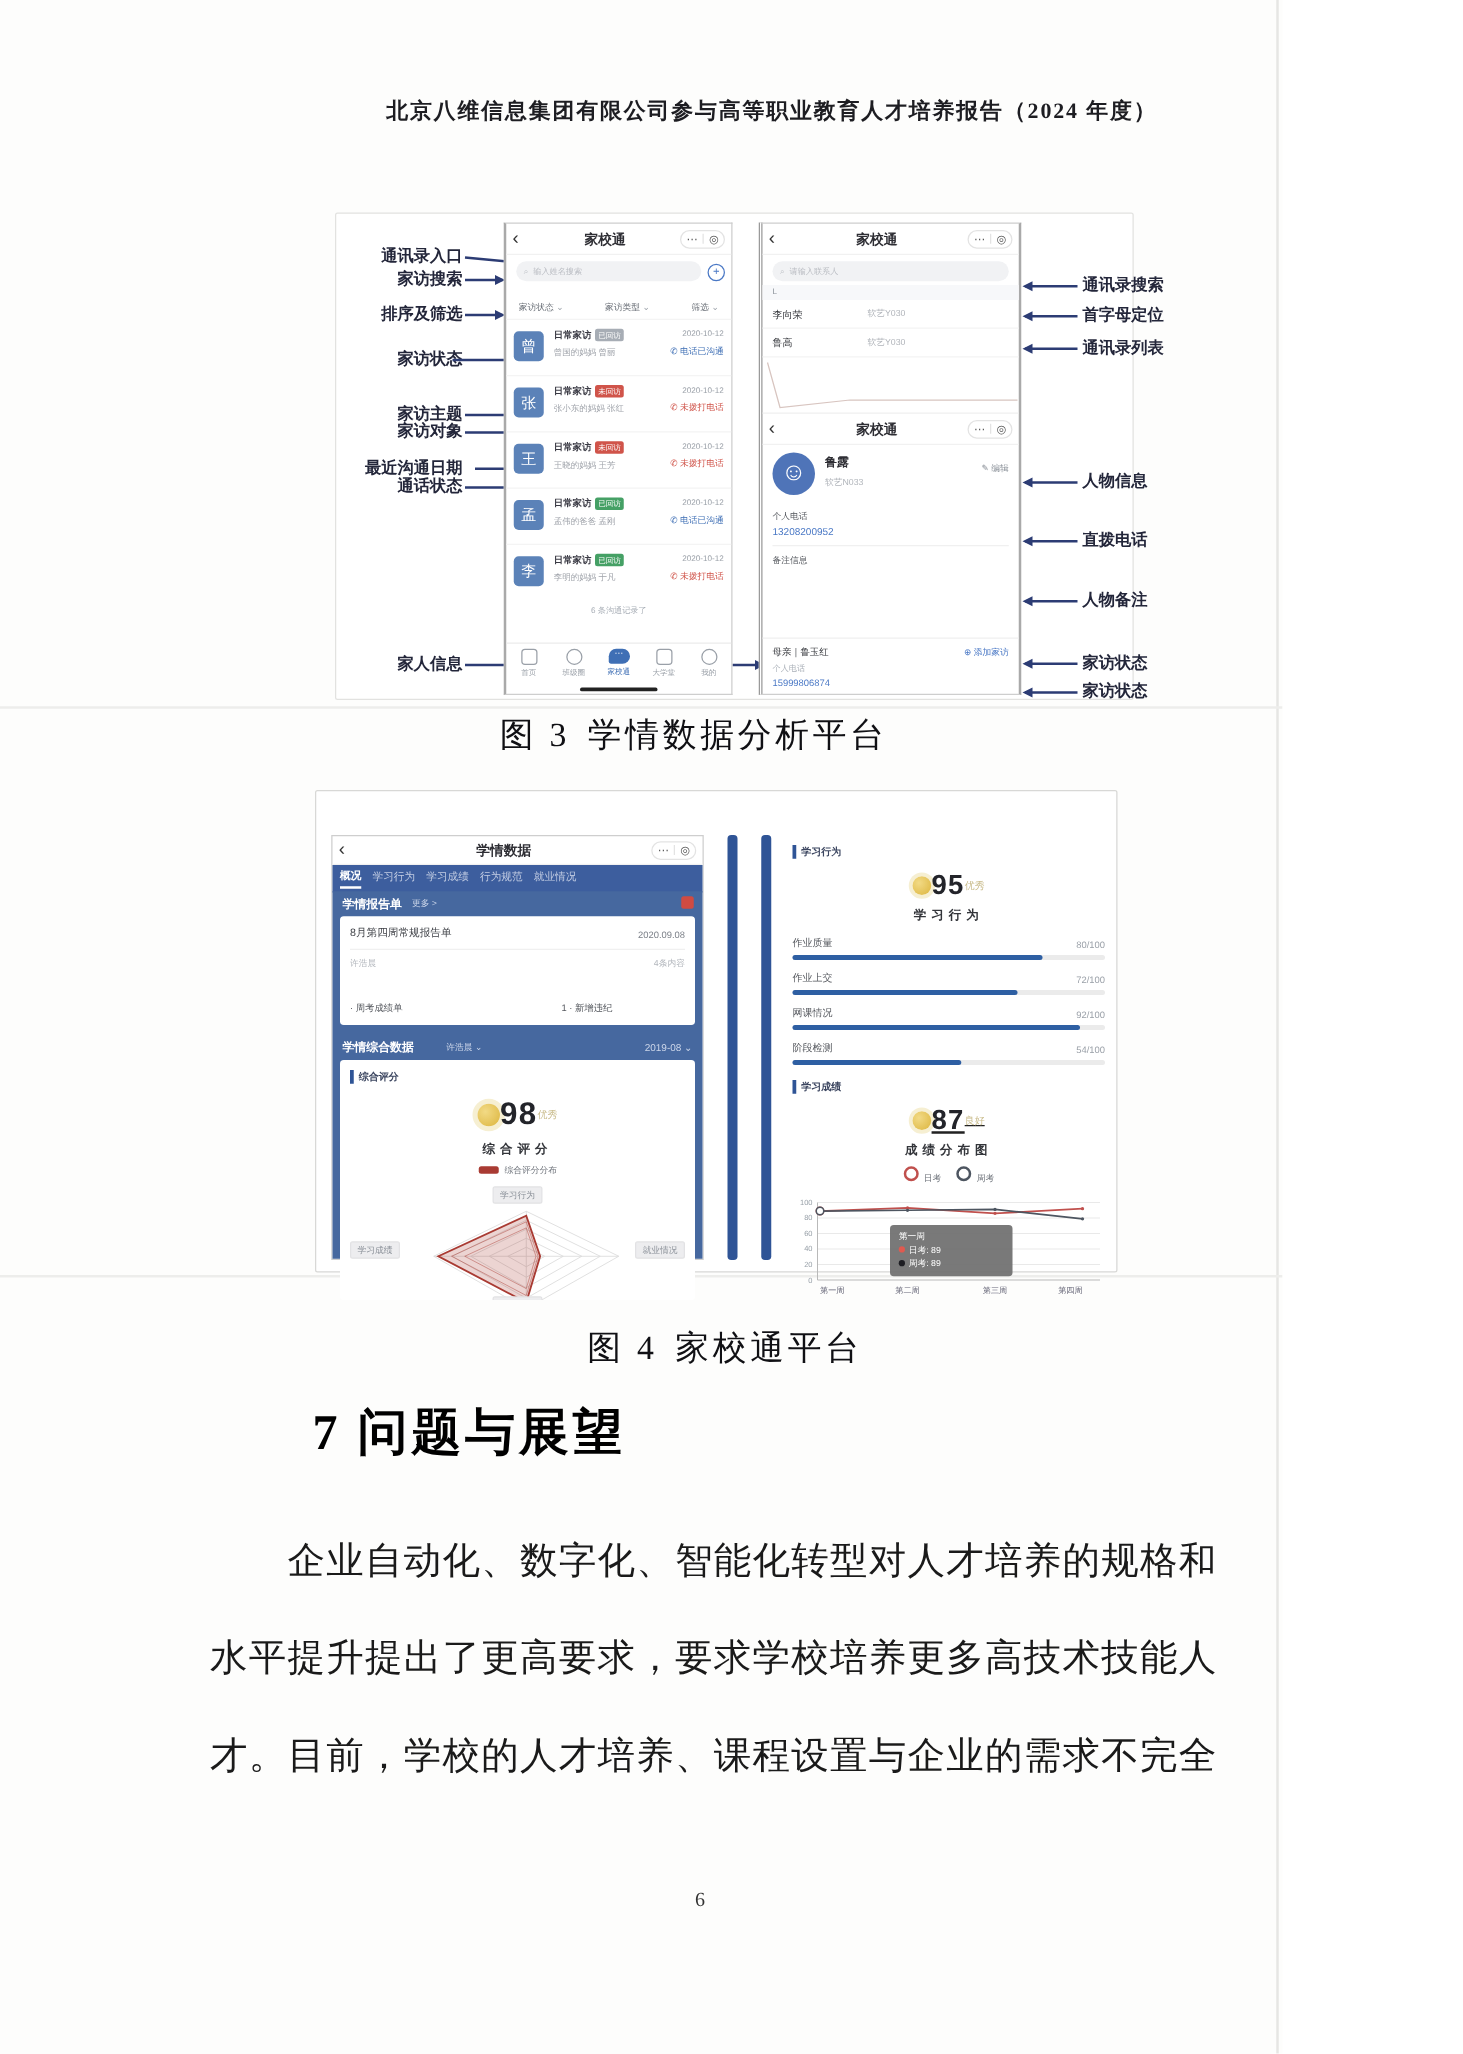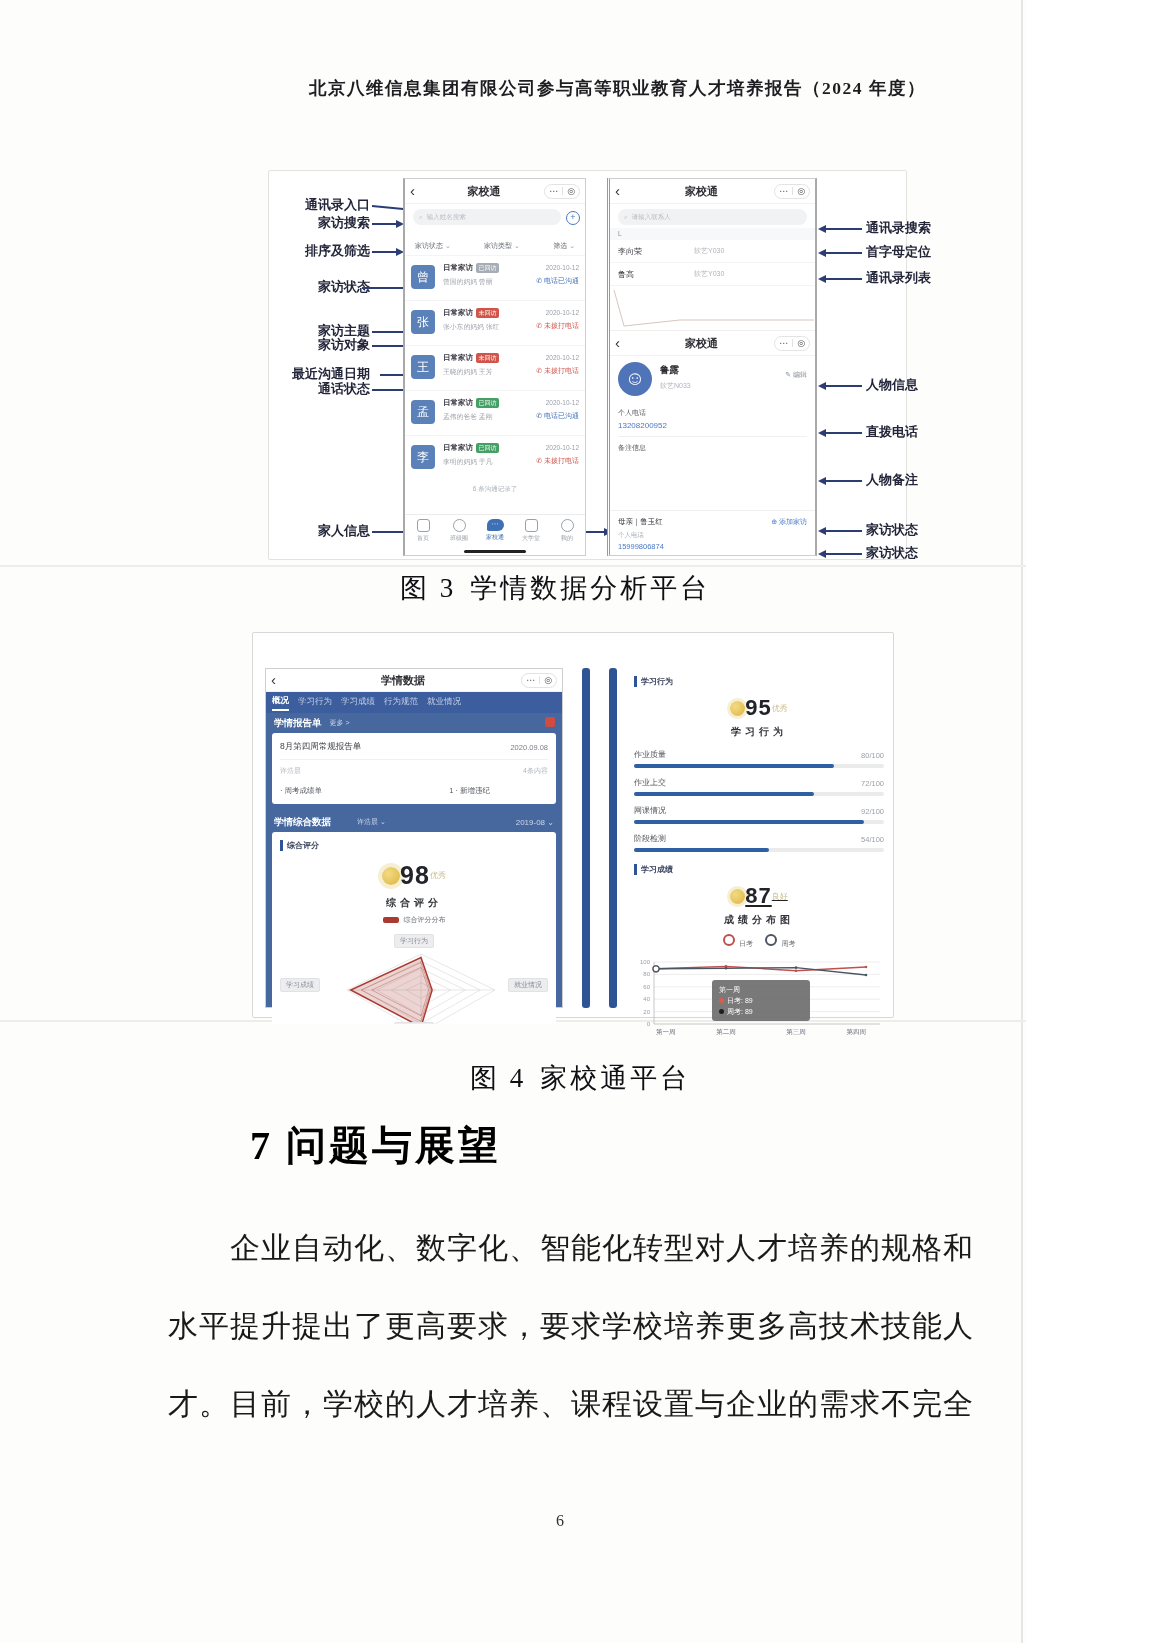--- a/index.html
+++ b/index.html
@@ -406,21 +406,21 @@
         <div class="card">
           <div class="cr">
               <span class="cr-t">8月第四周常规报告单</span>
             <span class="cr-d">2020.09.08</span>
             </div>
           <div class="p-div"></div>
           <div class="cr">
               <span class="cr-g">许浩晨</span>
             <span class="cr-g">4条内容</span>
             </div>
-          <div class="cr" style="margin-top:10px;">
+          <div class="cr" style="margin-top:26px;">
             <span class="cr-i">· 周考成绩单</span>
             <span class="cr-i" style="margin-right:58px;">1 · 新增违纪</span>
             </div>
         </div>
         <div class="banner" style="margin-top:8px;">
           <span class="bn-t">学情综合数据</span>
           <span class="bn-s" style="margin-left:18px;">许浩晨 ⌄</span>
           <span class="bn-r">2019-08 ⌄</span>
         </div>
         <div class="card" style="height:176px;overflow:hidden;">

